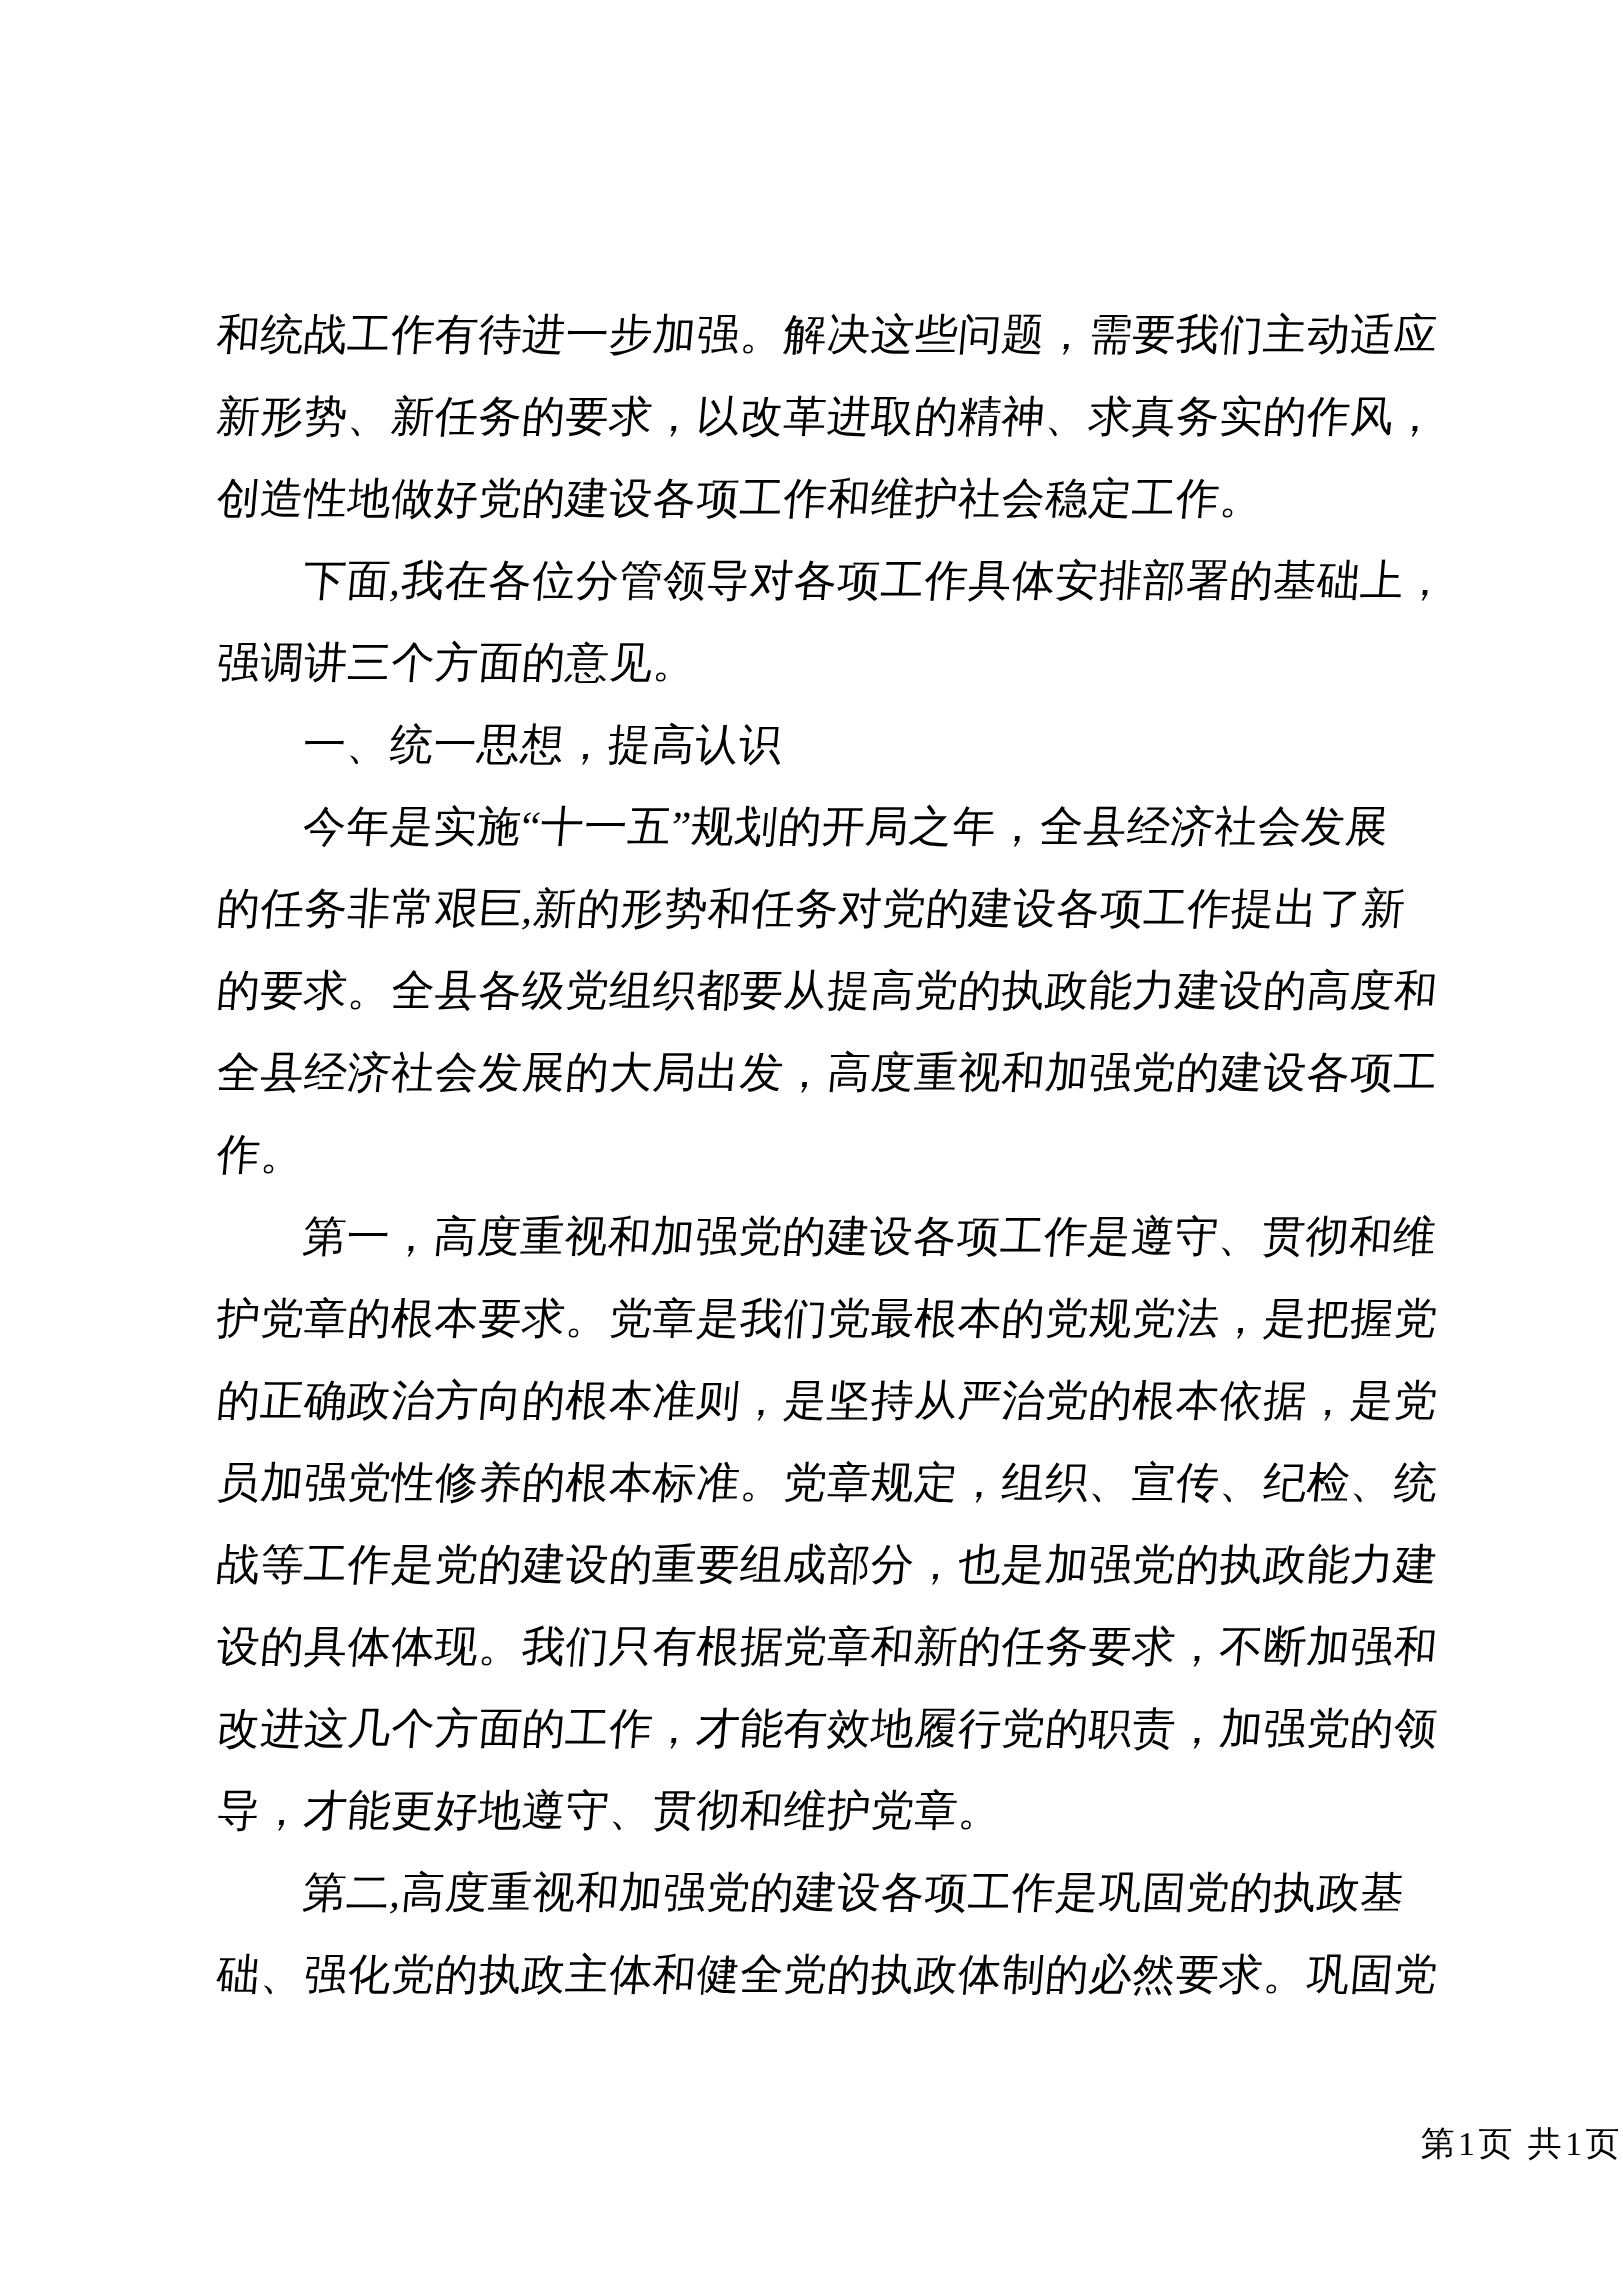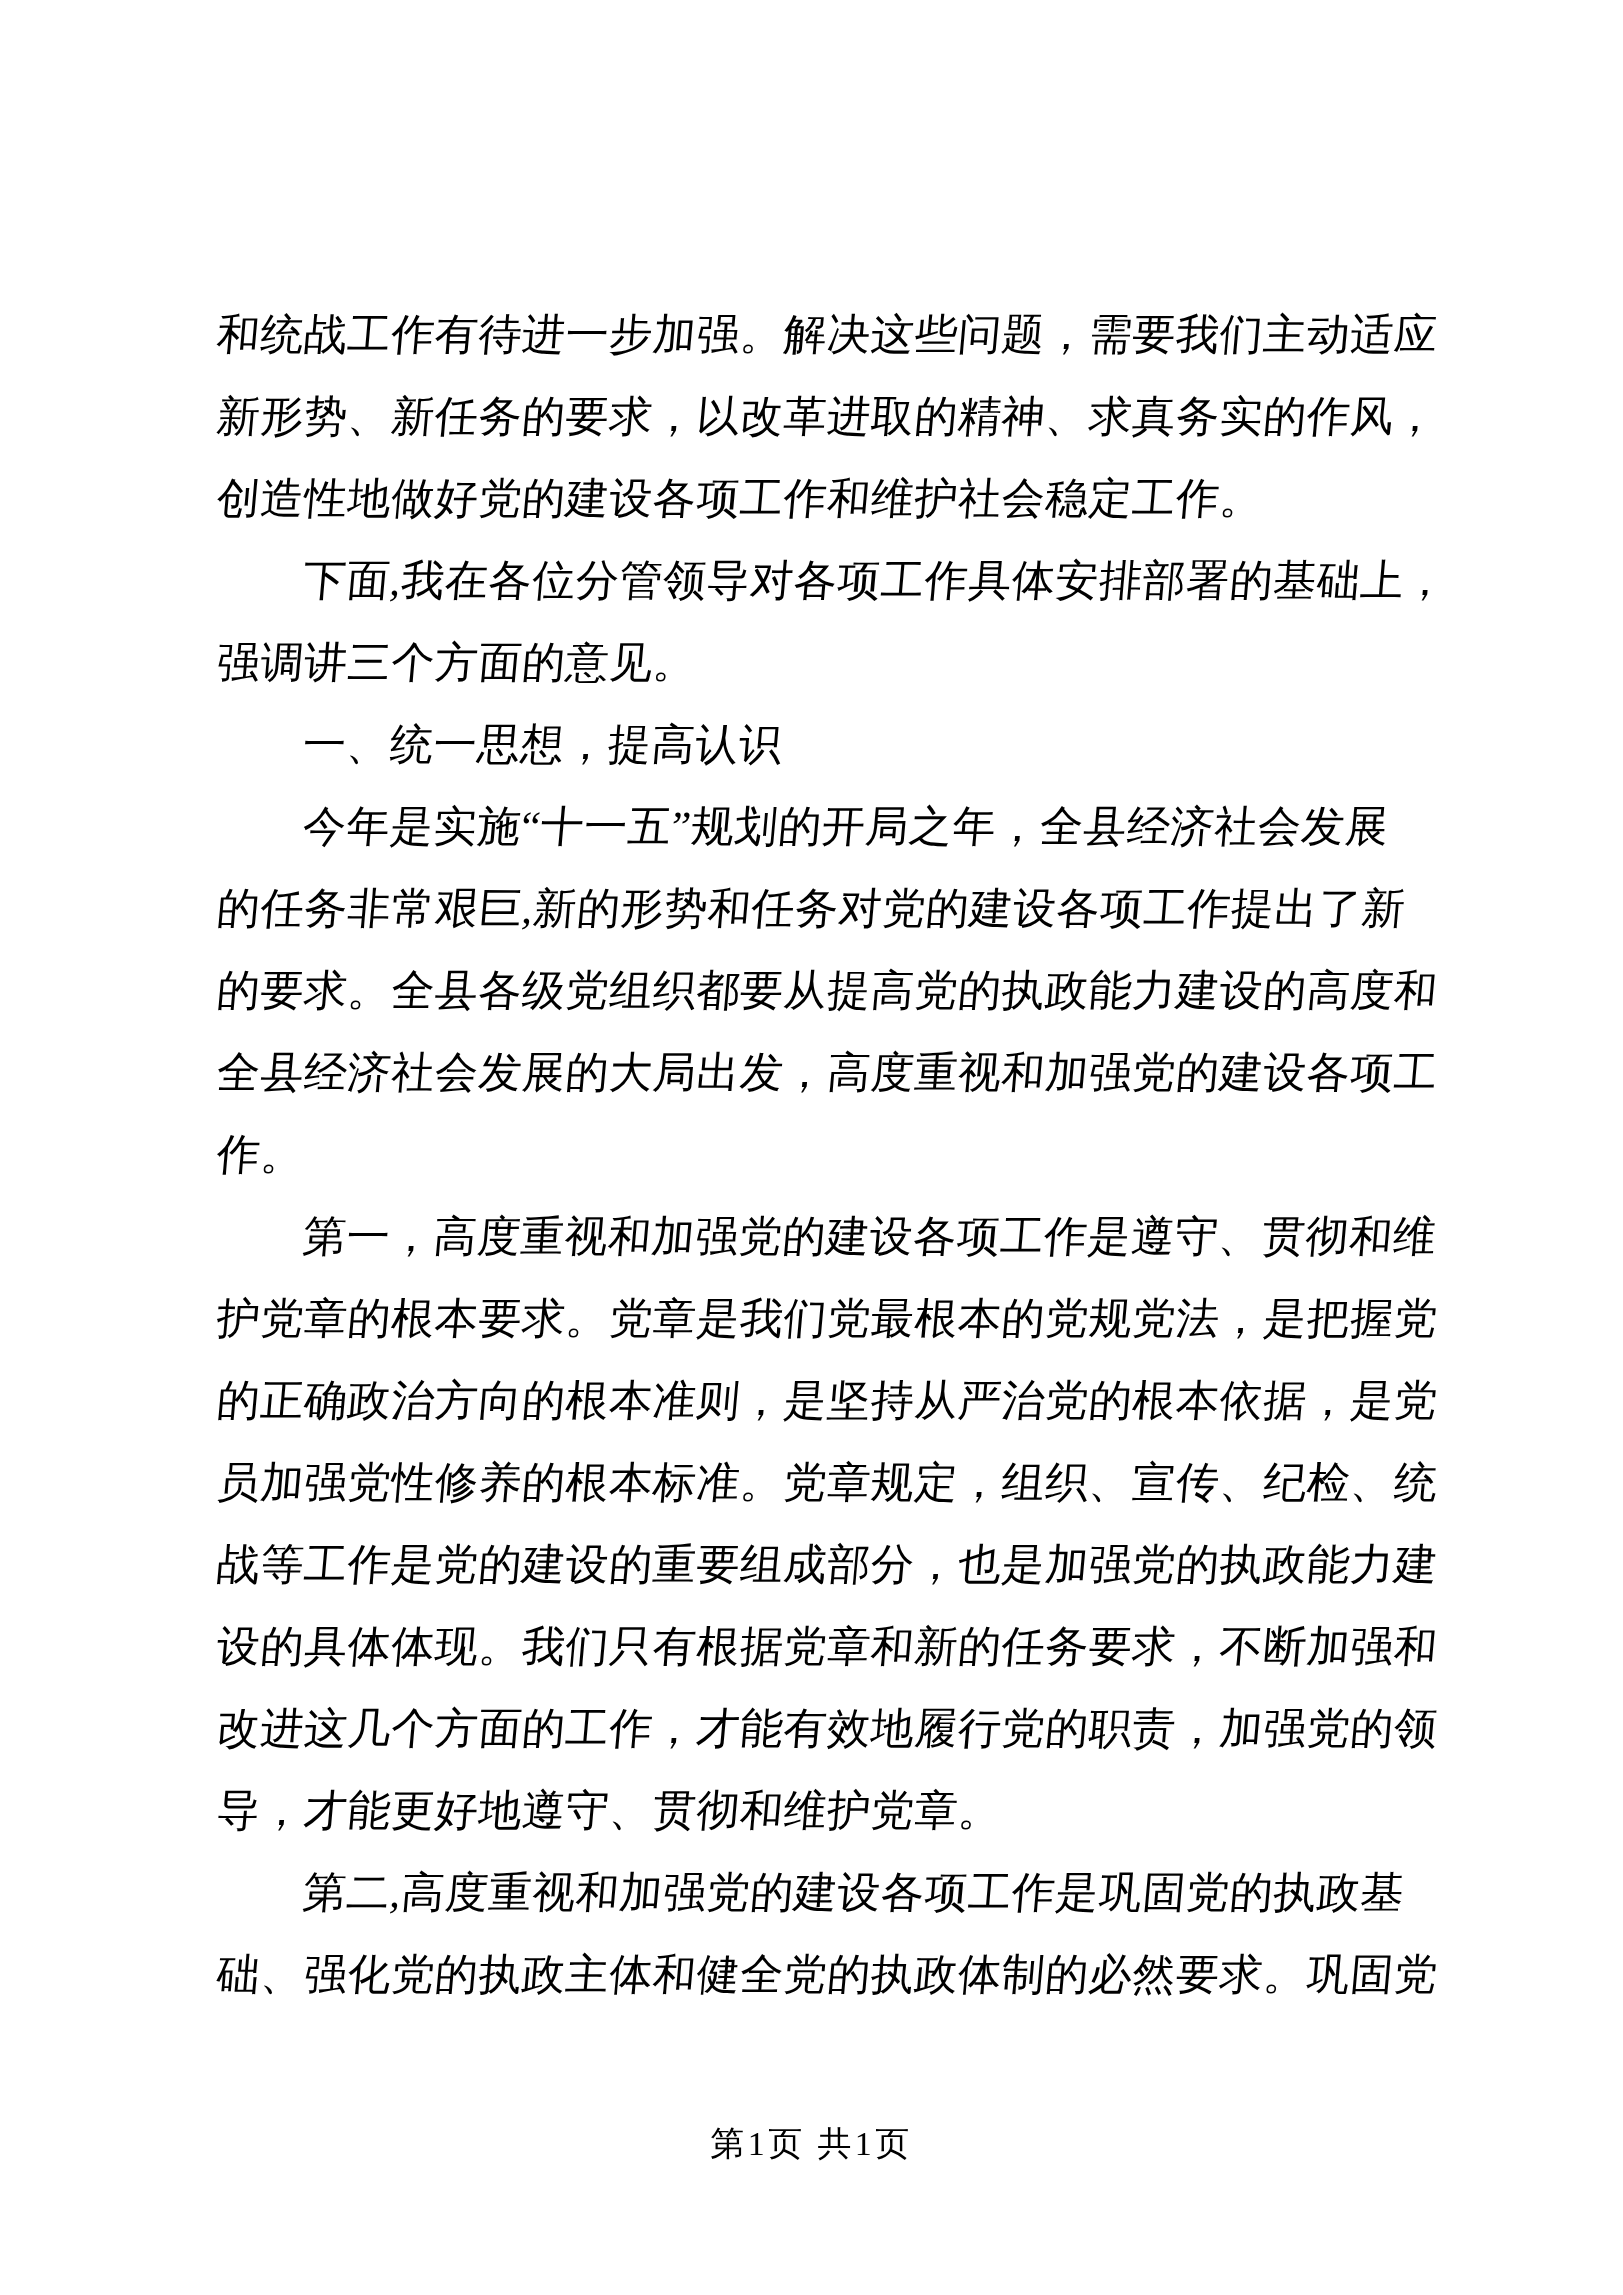--- a/index.html
+++ b/index.html
@@ -33,21 +33,21 @@
     transform-origin: left center;
   }
   .line.indent {
     text-indent: 86px;
   }
   .footer {
     position: absolute;
     left: 0;
     top: 2121px;
     width: 100%;
-    text-align: center;
+    text-align: right;
     font-size: 34px;
     line-height: 45px;
     letter-spacing: 3.4px;
     color: #000000;
     font-family: "Liberation Serif", serif;
   }
 </style>
 </head>
 <body>
 

